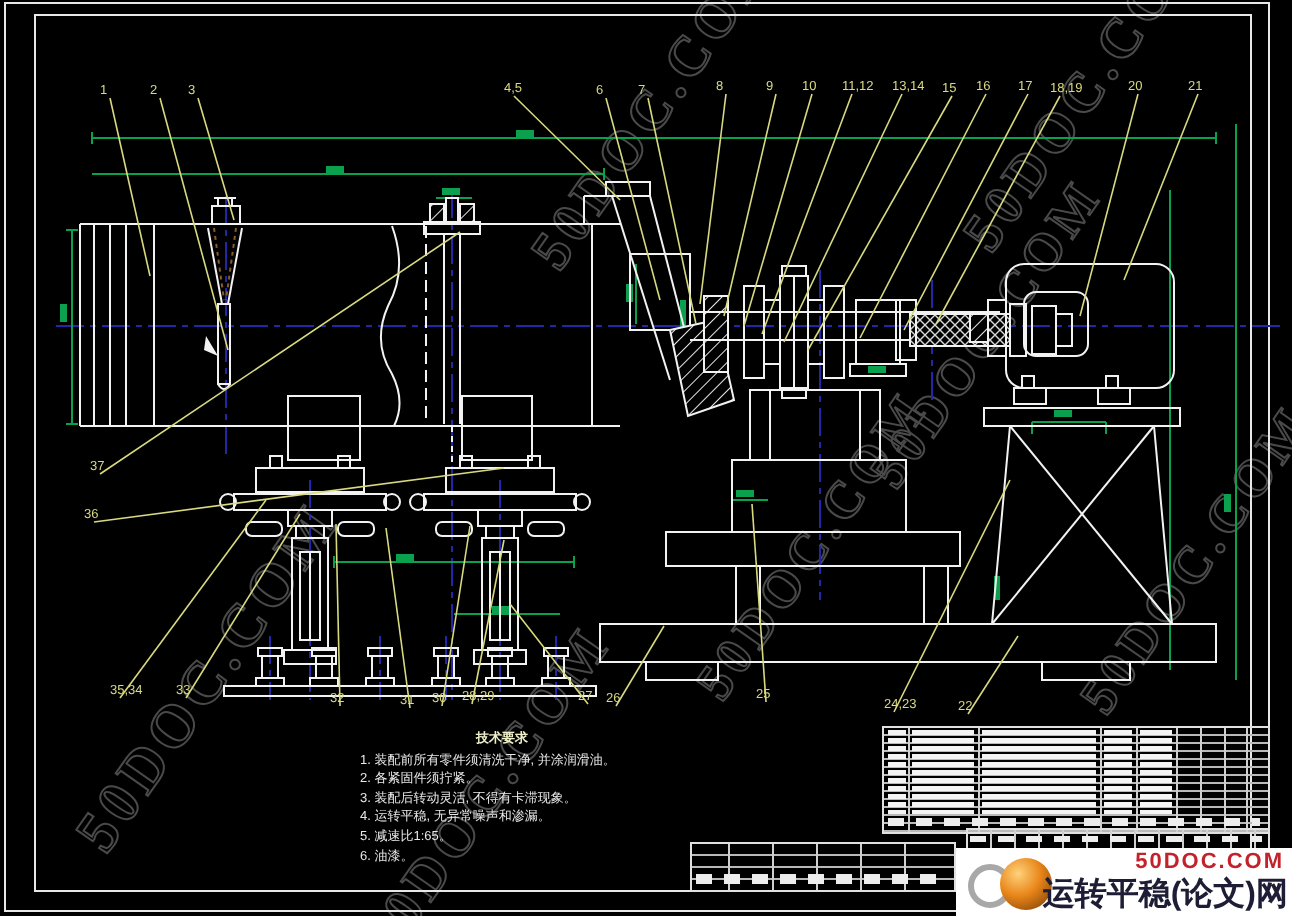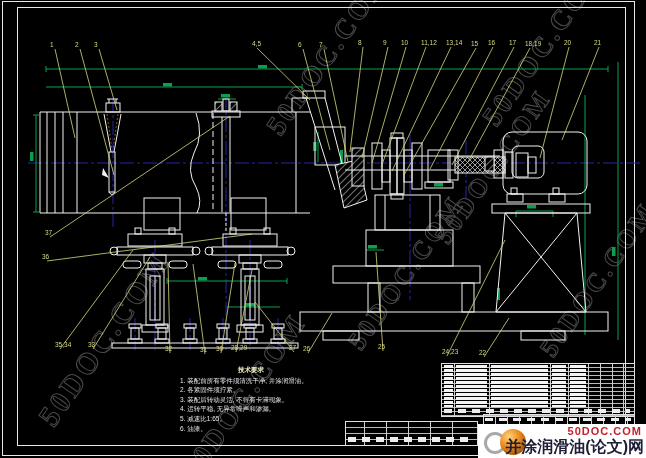--- a/index.html
+++ b/index.html
@@ -396,16 +396,16 @@
   </div>
 
   <div class="tbl plain" style="left:483px;top:414px;width:150px;height:10px;background:repeating-linear-gradient(90deg,transparent 0 11px,#cfcfcf 11px 12px);">
     <div class="blobh" style="left:1px;top:3px;width:146px;height:3px"></div>
   </div>
 
   <div class="banner">
     <div class="logo-ring"></div>
     <div class="logo-ball"></div>
     <div class="site">50DOC.COM</div>
-    <div class="bname">并涂润滑油(论文)网</div>
+    <div class="bname">运转平稳(论文)网</div>
   </div>
 
 </div>
 
 </body></html>

